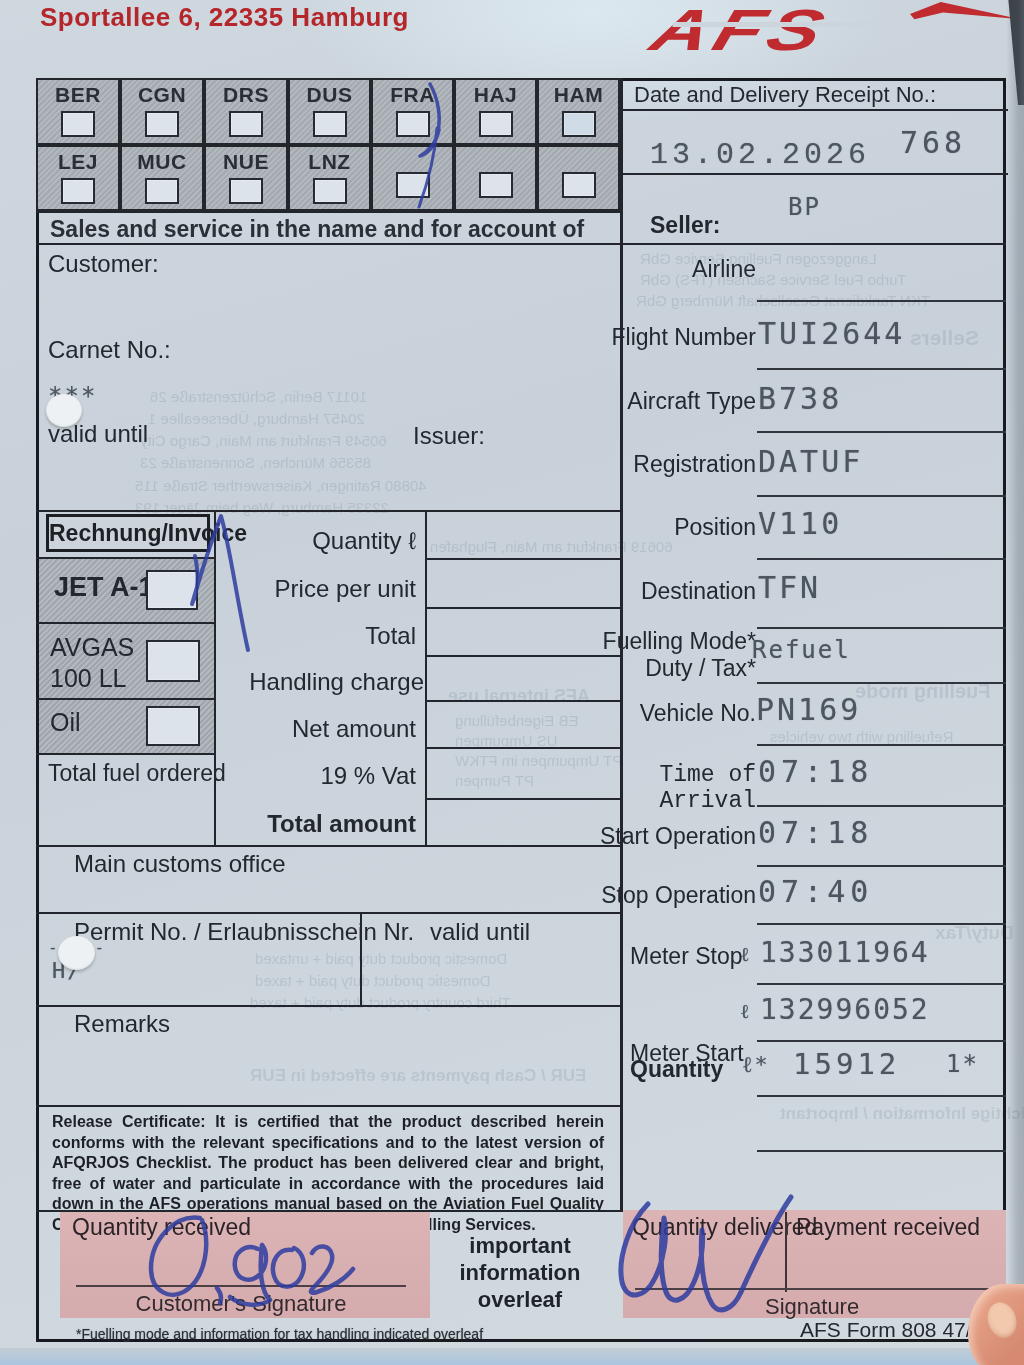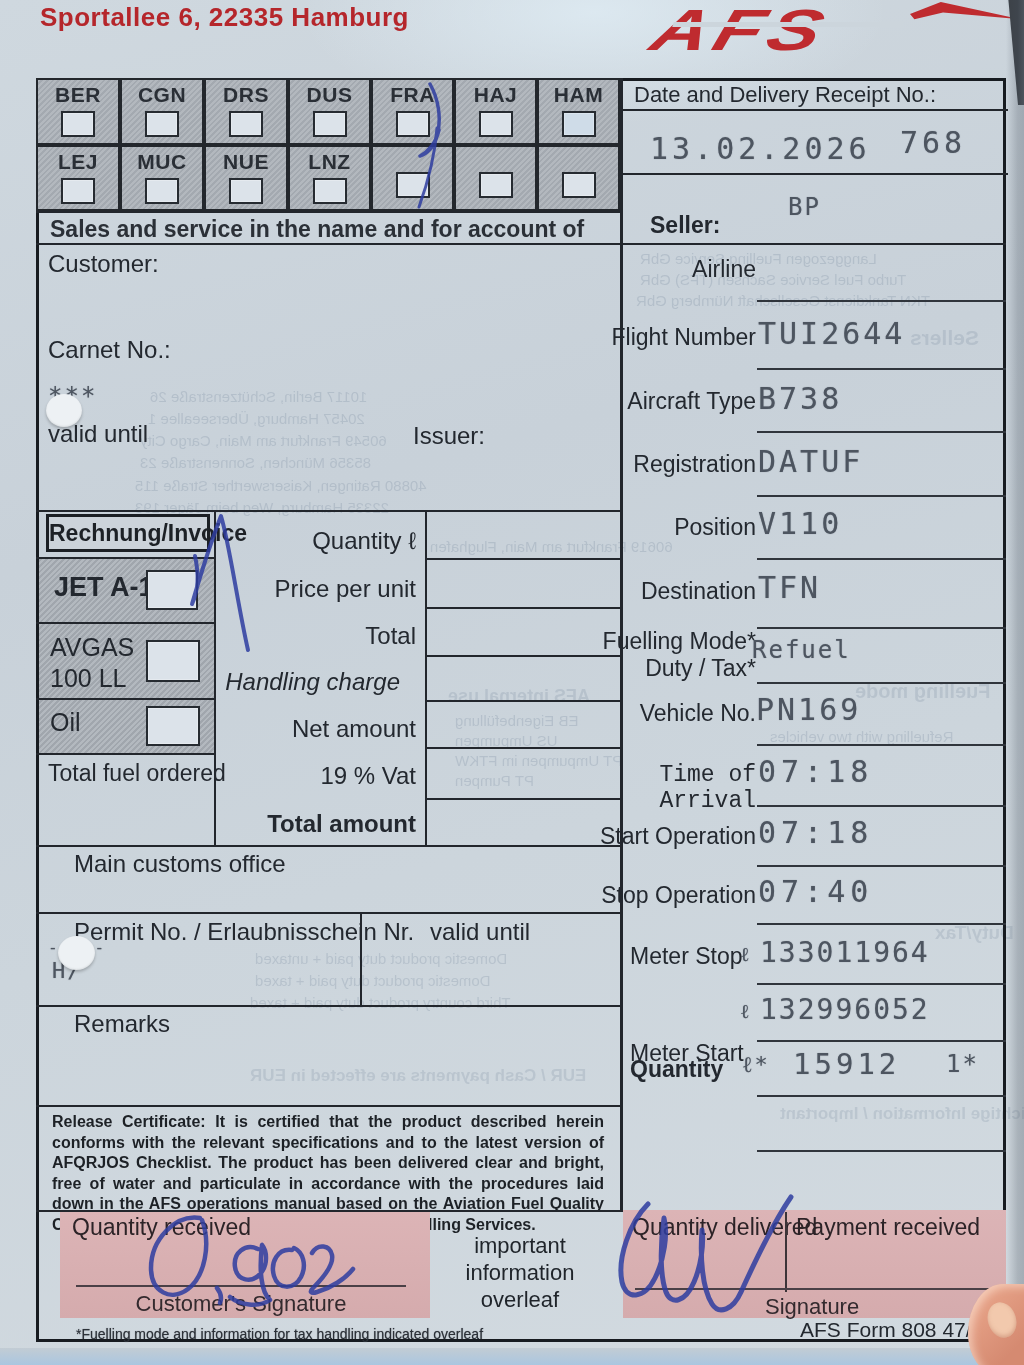--- a/index.html
+++ b/index.html
@@ -120,21 +120,21 @@
     <div class="code"></div>
     <div class="cb" style="margin-top:22px;"></div>
     </div>
   <div class="abs cell" style="left:537px;top:145px;width:83px;height:66px;">
     <div class="code"></div>
     <div class="cb" style="margin-top:22px;"></div>
     </div>
 
   <div class="abs lbl" style="left:634px;top:82px;font-size:22px;">Date and Delivery Receipt No.:</div>
   <div class="abs hl" style="left:620px;top:109px;width:388px;"></div>
-  <div class="abs mono" style="left:650px;top:131px;font-size:30px;letter-spacing:4px;">13.02.2026</div>
+  <div class="abs mono" style="left:650px;top:138px;font-size:30px;letter-spacing:4px;font-family:Liberation Mono, monospace;">13.02.2026</div>
   <div class="abs mono" style="left:900px;top:125px;font-size:30px;letter-spacing:4px;">768</div>
   <div class="abs hl" style="left:620px;top:173px;width:388px;"></div>
 
   <div class="abs hl" style="left:36px;top:211px;width:584px;"></div>
   <div class="abs lbl" style="left:50px;top:216px;font-size:23px;font-weight:bold;color:#2b3037;">Sales and service in the name and for account of</div>
   <div class="abs lbl" style="left:650px;top:212px;font-size:23px;font-weight:bold;">Seller:</div>
   <div class="abs mono" style="left:788px;top:193px;font-size:24px;">BP</div>
   <div class="abs hl" style="left:36px;top:243px;width:970px;"></div>
 
   <div class="abs lbl" style="left:48px;top:250px;font-size:24px;">Customer:</div>
@@ -160,21 +160,21 @@
   <div class="abs cb" style="left:146px;top:570px;width:48px;height:36px;"></div>
   <div class="abs lbl" style="left:50px;top:632px;font-size:25px;width:100px;line-height:31px;">AVGAS 100 LL</div>
   <div class="abs cb" style="left:146px;top:640px;width:50px;height:38px;"></div>
   <div class="abs lbl" style="left:50px;top:708px;font-size:25px;">Oil</div>
   <div class="abs cb" style="left:146px;top:706px;width:50px;height:36px;"></div>
   <div class="abs lbl" style="left:48px;top:760px;font-size:23px;">Total fuel ordered</div>
 
   <div class="abs lbl" style="left:220px;top:527px;width:196px;text-align:right;font-size:24px;">Quantity ℓ</div>
   <div class="abs lbl" style="left:220px;top:575px;width:196px;text-align:right;font-size:24px;">Price per unit</div>
   <div class="abs lbl" style="left:220px;top:622px;width:196px;text-align:right;font-size:24px;">Total</div>
-  <div class="abs lbl" style="left:204px;top:668px;width:196px;text-align:right;font-size:24px;font-style:italic;">Handling charge</div>
+  <div class="abs lbl" style="left:228px;top:668px;width:196px;text-align:right;font-size:24px;">Handling charge</div>
   <div class="abs lbl" style="left:220px;top:715px;width:196px;text-align:right;font-size:24px;">Net amount</div>
   <div class="abs lbl" style="left:220px;top:762px;width:196px;text-align:right;font-size:24px;">19 % Vat</div>
   <div class="abs lbl" style="left:220px;top:810px;width:196px;text-align:right;font-size:24px;font-weight:bold;">Total amount</div>
 
   <div class="abs hl" style="left:425px;top:558px;width:195px;height:1.5px;"></div>
   <div class="abs hl" style="left:425px;top:607px;width:195px;height:1.5px;"></div>
   <div class="abs hl" style="left:425px;top:655px;width:195px;height:1.5px;"></div>
   <div class="abs hl" style="left:425px;top:700px;width:195px;height:1.5px;"></div>
   <div class="abs hl" style="left:425px;top:747px;width:195px;height:1.5px;"></div>
   <div class="abs hl" style="left:425px;top:798px;width:195px;height:1.5px;"></div>
@@ -258,21 +258,21 @@
   <div class="abs hl" style="left:757px;top:1095px;width:249px;height:1.8px;background:#30353c;"></div>
   <div class="abs hl" style="left:757px;top:1150px;width:249px;height:1.8px;background:#30353c;"></div>
 
   <div class="abs hl" style="left:36px;top:1210px;width:970px;"></div>
 
   <div class="abs pink" style="left:60px;top:1212px;width:370px;height:106px;"></div>
   <div class="abs lbl" style="left:72px;top:1214px;font-size:23px;color:#2c2327;">Quantity received</div>
   <div class="abs" style="left:76px;top:1285px;width:330px;height:1.5px;background:#4a4046;"></div>
   <div class="abs lbl" style="left:76px;top:1291px;width:330px;text-align:center;font-size:22px;color:#332a2e;">Customer's Signature</div>
 
-  <div class="abs lbl" style="left:430px;top:1232px;width:180px;text-align:center;font-size:22px;font-weight:normal;line-height:27px;color:#1f242a;">important information overleaf</div>
+  <div class="abs lbl" style="left:430px;top:1232px;width:180px;text-align:center;font-size:22px;font-weight:bold;line-height:27px;color:#1f242a;">important information overleaf</div>
 
   <div class="abs pink" style="left:623px;top:1210px;width:383px;height:108px;"></div>
   <div class="abs lbl" style="left:632px;top:1214px;font-size:23px;color:#2c2327;">Quantity delivered</div>
   <div class="abs" style="left:785px;top:1212px;width:1.5px;height:80px;background:#3c3438;"></div>
   <div class="abs lbl" style="left:796px;top:1214px;font-size:23px;color:#2c2327;">Payment received</div>
   <div class="abs" style="left:635px;top:1288px;width:360px;height:1.5px;background:#4a4046;"></div>
   <div class="abs lbl" style="left:765px;top:1294px;font-size:22px;color:#332a2e;">Signature</div>
 
   <div class="abs lbl" style="left:76px;top:1326px;font-size:14px;color:#2c3138;text-shadow:0 0 1px rgba(44,49,56,.6);">*Fuelling mode and information for tax handling indicated overleaf</div>
   <div class="abs lbl" style="left:800px;top:1318px;font-size:21px;color:#23282f;">AFS Form 808 47/23</div>

